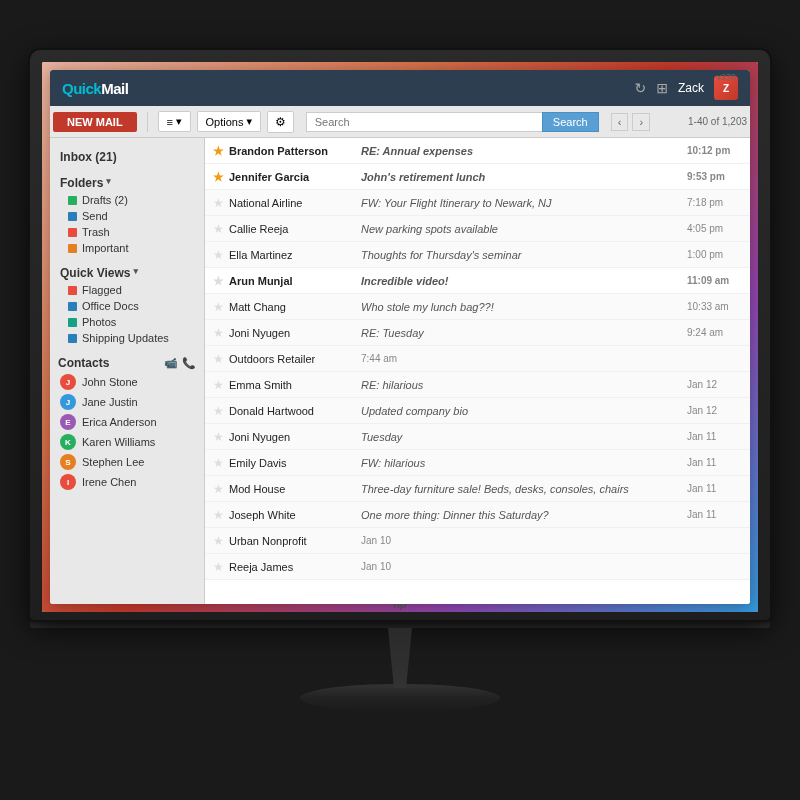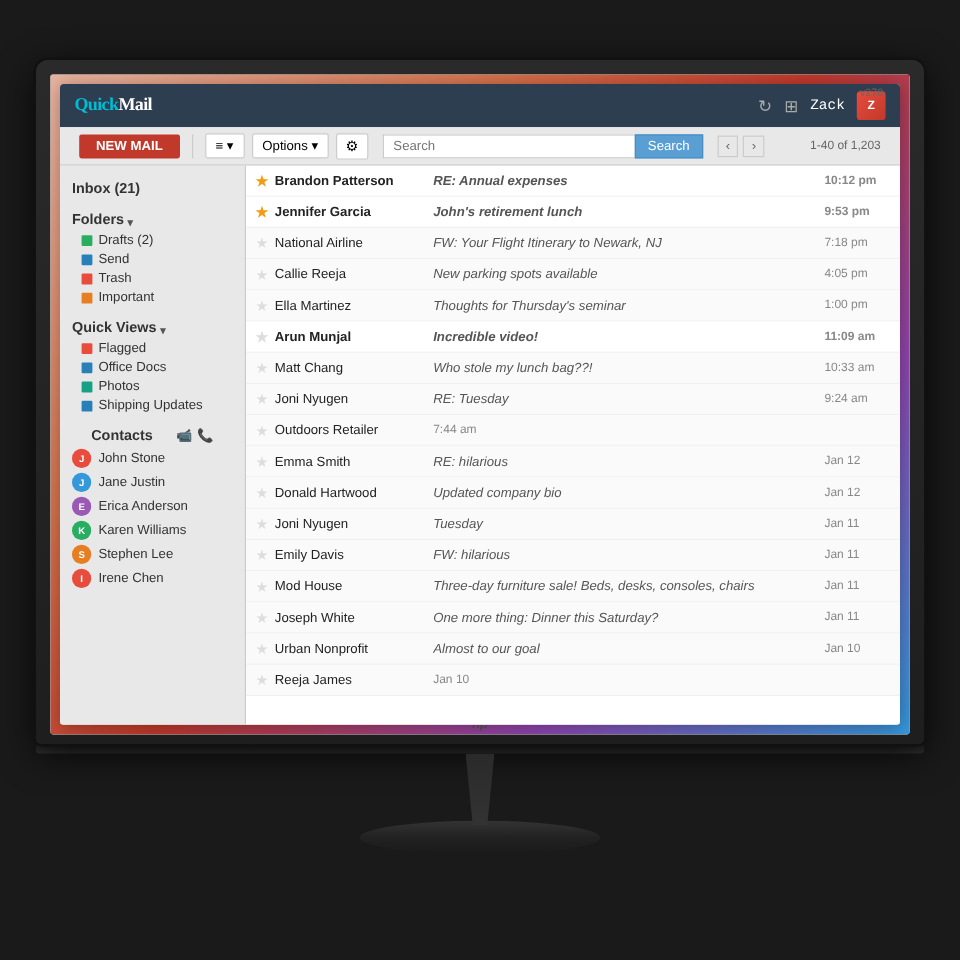--- a/index.html
+++ b/index.html
@@ -73,21 +73,20 @@
       align-items: center;
       padding: 0 12px;
       flex-shrink: 0;
     }
 
     .app-logo {
       color: #00bcd4;
       font-size: 15px;
       font-weight: bold;
       letter-spacing: -0.5px;
-      font-family: Liberation Serif, serif;
     }
 
     .app-logo span {
       color: white;
     }
 
     .header-right {
       margin-left: auto;
       display: flex;
       align-items: center;
@@ -96,21 +95,20 @@
 
     .header-icon {
       color: #aaa;
       font-size: 14px;
       cursor: pointer;
     }
 
     .user-name {
       color: white;
       font-size: 12px;
-      font-family: Liberation Mono, monospace;
     }
 
     .user-avatar {
       width: 24px;
       height: 24px;
       border-radius: 3px;
       background: linear-gradient(135deg, #e74c3c, #c0392b);
       display: flex;
       align-items: center;
       justify-content: center;
@@ -127,21 +125,21 @@
       top: 2px;
     }
 
     
     .toolbar {
       height: 32px;
       background: #e8e8e8;
       border-bottom: 1px solid #ccc;
       display: flex;
       align-items: center;
-      padding: 0 16px;
+      padding: 0 3px;
       gap: 6px;
       flex-shrink: 0;
     }
 
     .btn-new-mail {
       background: #c0392b;
       color: white;
       border: none;
       padding: 4px 14px;
       font-size: 11px;
@@ -242,21 +240,21 @@
       overflow-y: auto;
       padding: 8px 0;
     }
 
     .sidebar-section-title {
       font-size: 12px;
       font-weight: bold;
       color: #333;
       padding: 4px 10px 2px;
       display: flex;
-      align-items: flex-end;
+      align-items: flex-start;
       gap: 3px;
     }
 
     .section-arrow {
       font-size: 9px;
       color: #555;
     }
 
     .sidebar-item {
       padding: 2px 10px 2px 18px;
@@ -305,21 +303,21 @@
       justify-content: center;
       font-size: 8px;
       color: white;
       font-weight: bold;
       flex-shrink: 0;
     }
 
     .contacts-header {
       display: flex;
       align-items: center;
-      padding: 4px 26px 2px;
+      padding: 4px 8px 2px;
     }
 
     .contacts-title {
       font-size: 12px;
       font-weight: bold;
       color: #333;
     }
 
     .contacts-icons {
       margin-left: auto;
@@ -642,21 +640,20 @@
   </div>
               <div class="email-row read">
     <span class="star-col">★</span>
     <span class="sender-col">Joseph White</span>
     <span class="subject-col">One more thing: Dinner this Saturday?</span>
     <span class="time-col">Jan 11</span>
   </div>
               <div class="email-row read">
     <span class="star-col">★</span>
     <span class="sender-col">Urban Nonprofit</span>
-    <span class="subject-col">Almost to our goal</span>
     <span class="time-col">Jan 10</span>
   </div>
               <div class="email-row read">
     <span class="star-col">★</span>
     <span class="sender-col">Reeja James</span>
     <span class="time-col">Jan 10</span>
   </div>
             </div>
 
         </div>

